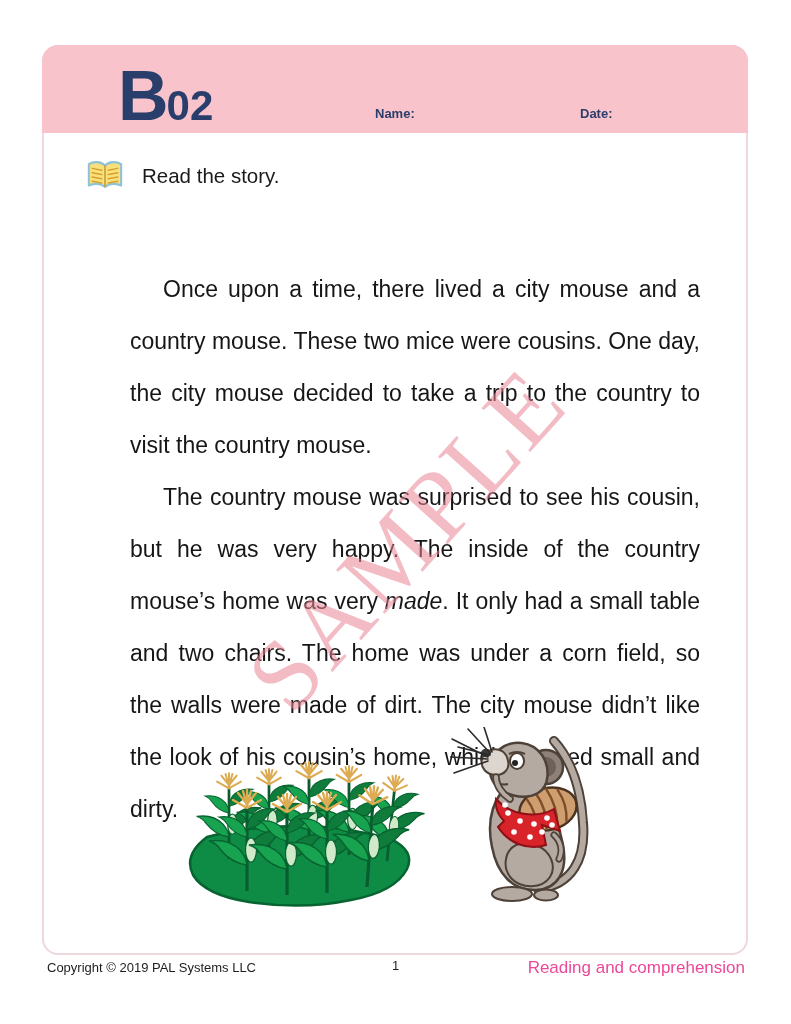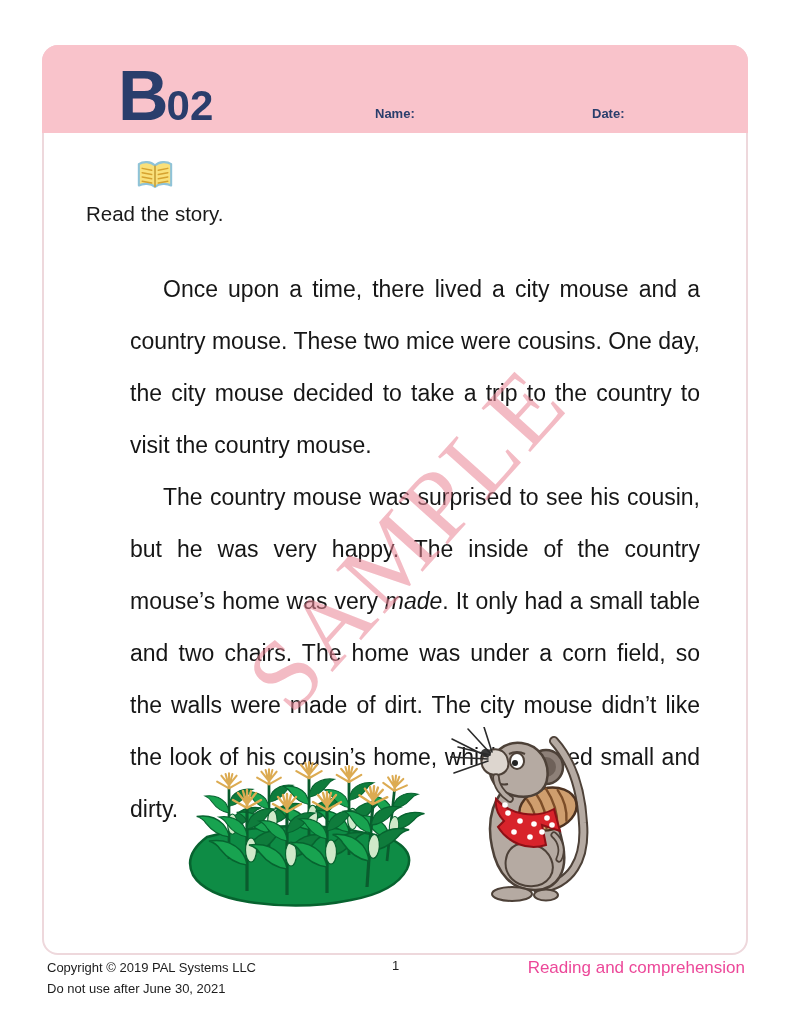--- a/index.html
+++ b/index.html
@@ -22,25 +22,25 @@
     position:absolute; left:40px; bottom:2px;
     color:#2a3e6c; line-height:1; white-space:nowrap;margin-left:36px;
   }
   .logo-letter { font-size:70px; font-weight:800; letter-spacing:-2px; }
   .logo-number { font-size:42px; font-weight:800; }
   .name-label, .date-label {
     position:absolute; bottom:12px; color:#2a3e6c;
     font-size:13px; font-weight:700;
   }
   .name-label { left:333px; }
-  .date-label { left:550px; }
+  .date-label { left:538px; }
   
   .instruction {
     position:absolute; left:42px; top:112px;
-    display:flex; align-items:center; gap:10px;flex-direction:column;
+    display:flex; align-items:center; gap:18px;
   }
   .book-icon { width:38px; height:33px; }
   .instruction-text { font-size:20.5px; color:#1a1a1a; }
   
   .story-title {
     position:absolute; left:60px; right:60px; top:164px;
     text-align:center; font-size:25px; font-weight:700; color:#141414;
   }
   .story-body {
     position:absolute; left:86px; top:216px; width:570px;
@@ -181,18 +181,17 @@
       <path d="M60 72 C 52 67, 46 58, 46 50" stroke="#b5aaa2" stroke-width="4" fill="none" stroke-linecap="round"></path>
 
       <path d="M104 108 C 111 114, 113 124, 109 132" stroke="#4d4138" stroke-width="7" fill="none" stroke-linecap="round"></path>
       <path d="M104 108 C 111 114, 113 124, 109 132" stroke="#b5aaa2" stroke-width="3.6" fill="none" stroke-linecap="round"></path>
     </svg>
 
   </div>
 
   <div class="footer-left">
     <div>Copyright © 2019 PAL Systems LLC</div>
-    <div>Do not use after June 30, 2021</div>
   </div>
   <div class="footer-center">1</div>
   <div class="footer-right">Reading and comprehension</div>
 
 </div>
 
 </body></html>

